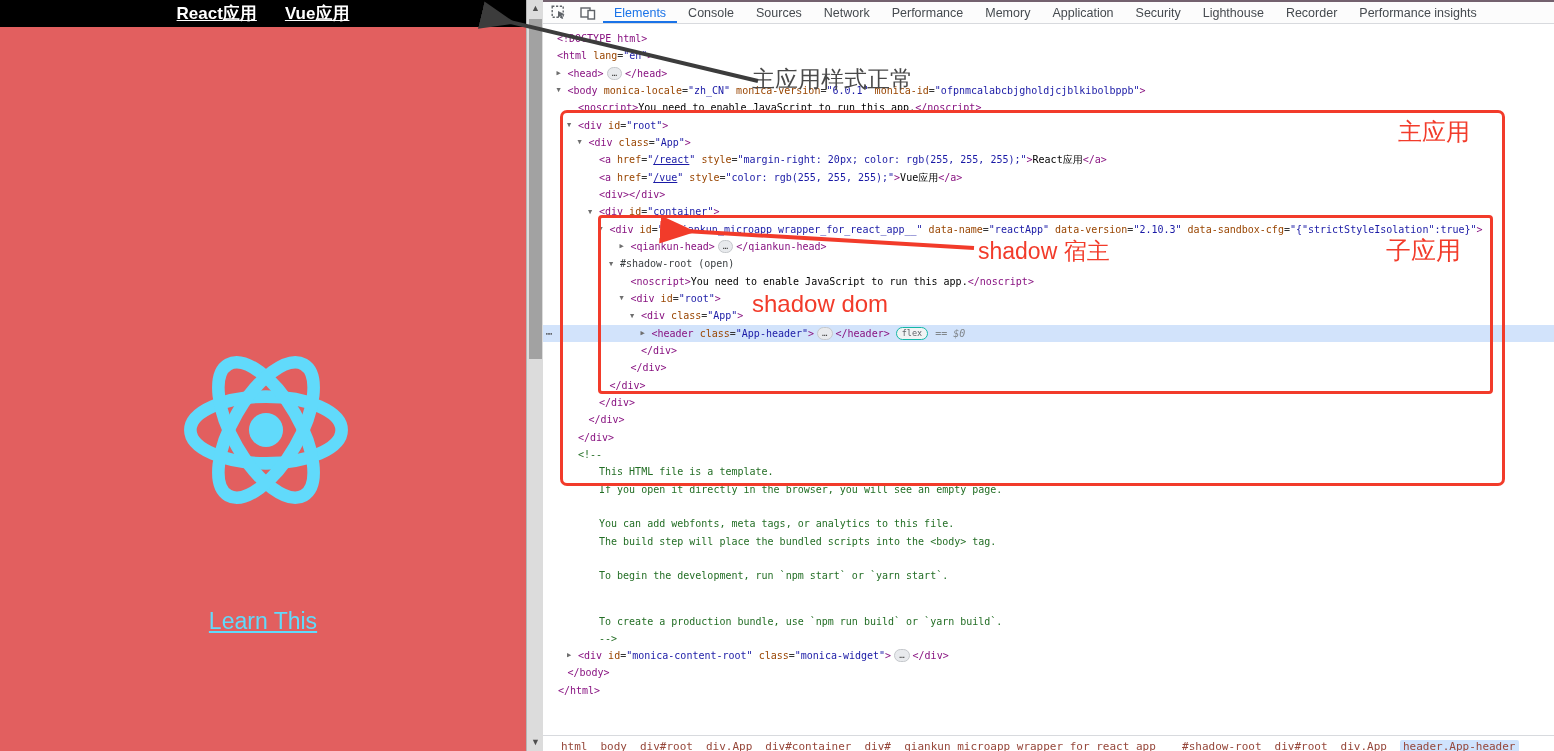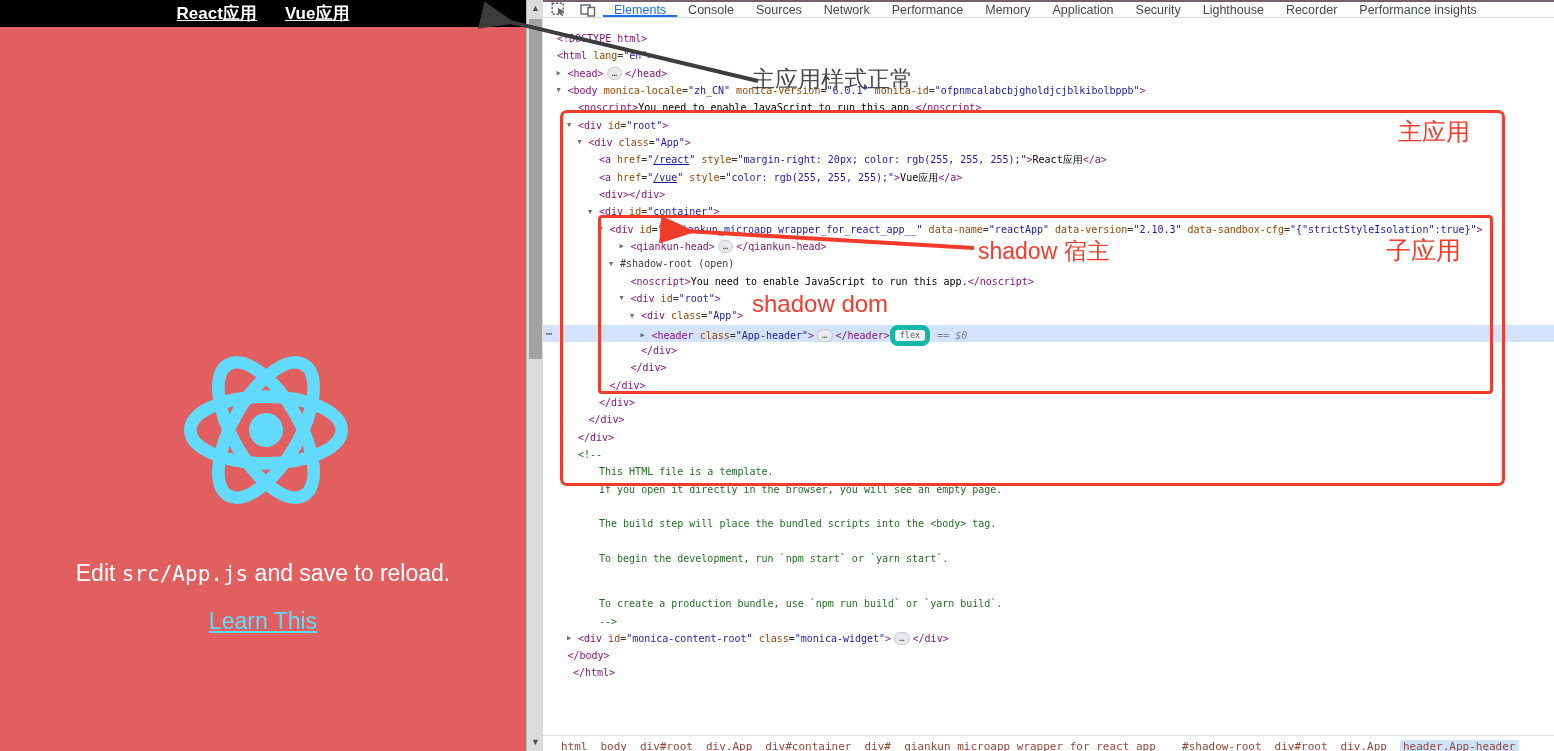--- a/index.html
+++ b/index.html
@@ -21,43 +21,43 @@
 
   
   #page-scrollbar { position:absolute; left:526px; top:0; width:17px; height:751px; background:#dcdcdc; border-left:1px solid #b6b6b6; }
   .sb-btn { position:absolute; left:0; width:17px; height:17px; color:#4f4f4f; font-size:9px; text-align:center; line-height:17px; }
   .sb-btn.up { top:0; } .sb-btn.down { bottom:0; }
   #sb-thumb { position:absolute; left:2px; top:19px; width:13px; height:340px; background:#a2a2a2; }
 
   
   #devtools { position:absolute; left:543px; top:0; width:1011px; height:751px; background:#fff; }
   #devtools-edge { position:absolute; left:0; top:0; width:100%; height:2px; background:#73616e; }
-  #tab-bar { position:absolute; left:0; top:2px; width:100%; height:16px; display:flex; align-items:stretch; background:#fcfcfc; border-bottom:1px solid #d8dade; }
+  #tab-bar { position:absolute; left:0; top:2px; width:100%; height:22px; display:flex; align-items:stretch; background:#fcfcfc; border-bottom:1px solid #d8dade; }
   .tb-icon { width:30px; display:flex; align-items:center; justify-content:center; cursor:pointer; }
   .tab { display:flex; align-items:center; padding:0 11px; font-size:12.5px; color:#454a4f; cursor:pointer; white-space:nowrap; }
   .tab.active { color:#1a73e8; box-shadow: inset 0 -2px 0 #1a73e8; }
 
   
   #dom-tree { position:absolute; left:0; top:30px; width:100%; font-family:"DejaVu Sans Mono", monospace; font-size:10px; }
   .row { position:relative; height:17.33px; line-height:17.33px; white-space:nowrap; }
   .row.selected { background:#d2e3fb; }
   .arrow { display:inline-block; width:11px; color:#6e6e6e; font-size:7px; vertical-align:middle; cursor:pointer; }
   .gutter-dots { position:absolute; left:3px; top:0; color:#5f6368; font-weight:bold; letter-spacing:-1px; cursor:pointer; }
   .t-tag { color:#881280; }
   .t-attr { color:#994500; }
   .t-eq { color:#333333; }
   .t-val { color:#1a1aa6; }
   .t-link { color:#1a1aa6; text-decoration:underline; cursor:pointer; }
   .t-text { color:#000; }
   .t-comment { color:#236e25; }
   .t-shadow { color:#3c4043; }
   .t-dots { display:inline-block; background:#e8eaed; border:1px solid #c5c8cc; border-radius:7px; color:#444;
             padding:0 4px; margin:0 3px; font-size:9px; line-height:11px; vertical-align:1px; cursor:pointer; }
-  .t-badge { display:inline-block; background:#f1f3f4; border:5px solid #14b8a6; border-radius:8px; color:#5f6368;
-             padding:0 5px; font-size:8.5px; line-height:11px; vertical-align:1px; cursor:pointer; }
+  .t-badge { display:inline-block; background:#f1f3f4; border:1px solid #14b8a6; border-radius:8px; color:#5f6368;
+             padding:0 5px; margin-left:6px; font-size:8.5px; line-height:11px; vertical-align:1px; cursor:pointer; }
   .t-dollar { color:#80868b; font-style:italic; margin-left:7px; }
 
   
   #crumb-bar { position:absolute; left:0; top:735px; width:100%; height:24px; background:#fff; border-top:1px solid #d8dade;
                display:flex; align-items:flex-start; gap:13px; padding:4px 0 0 18px;
                font-family:"DejaVu Sans Mono", monospace; font-size:11px; }
   .crumb { color:#96473a; white-space:nowrap; cursor:pointer; }
   .crumb.selected { background:#cfe3fd; padding:0 3px; border-radius:2px; }
 
   
@@ -84,21 +84,20 @@
 
   <svg id="react-logo" viewBox="-12 -12 24 24">
     <g stroke="#61dafb" stroke-width="1.7" fill="none">
       <ellipse rx="10.2" ry="4.5"></ellipse>
       <ellipse rx="10.2" ry="4.5" transform="rotate(60)"></ellipse>
       <ellipse rx="10.2" ry="4.5" transform="rotate(120)"></ellipse>
     </g>
     <circle r="2.3" fill="#61dafb"></circle>
   </svg>
 
-  <div id="edit-line"><span>Edit </span><span class="code">src/App.js</span><span> and save to reload.</span></div>
 
   <div id="learn-link"><a>Learn This</a></div>
 </div>
 
 <div id="page-scrollbar">
   <div class="sb-btn up">▲</div>
   <div id="sb-thumb"></div>
   <div class="sb-btn down">▼</div>
 </div>
 
@@ -154,28 +153,29 @@
       <div class="row" style="padding-left: 87px;"><span class="arrow"></span><span class="t-tag">&lt;/div&gt;</span></div>
       <div class="row" style="padding-left: 76.5px;"><span class="arrow"></span><span class="t-tag">&lt;/div&gt;</span></div>
       <div class="row" style="padding-left: 55.5px;"><span class="arrow"></span><span class="t-tag">&lt;/div&gt;</span></div>
       <div class="row" style="padding-left: 45px;"><span class="arrow"></span><span class="t-tag">&lt;/div&gt;</span></div>
       <div class="row" style="padding-left: 34.5px;"><span class="arrow"></span><span class="t-tag">&lt;/div&gt;</span></div>
       <div class="row" style="padding-left: 24px;"><span class="arrow"></span><span class="t-tag">&lt;/div&gt;</span></div>
       <div class="row" style="padding-left: 24px;"><span class="arrow"></span><span class="t-comment">&lt;!--</span></div>
       <div class="row" style="padding-left: 45px;"><span class="arrow"></span><span class="t-comment">This HTML file is a template.</span></div>
       <div class="row" style="padding-left: 45px;"><span class="arrow"></span><span class="t-comment">If you open it directly in the browser, you will see an empty page.</span></div>
       <div class="row" style="padding-left: 45px;"><span class="arrow"></span></div>
+      <div class="row" style="padding-left: 45px;"><span class="arrow"></span><span class="t-comment">You can add webfonts, meta tags, or analytics to this file.</span></div>
       <div class="row" style="padding-left: 45px;"><span class="arrow"></span><span class="t-comment">The build step will place the bundled scripts into the &lt;body&gt; tag.</span></div>
       <div class="row" style="padding-left: 45px;"><span class="arrow"></span></div>
       <div class="row" style="padding-left: 45px;"><span class="arrow"></span><span class="t-comment">To begin the development, run `npm start` or `yarn start`.</span></div>
       <div class="row" style="padding-left: 45px; margin-top: 28px;"><span class="arrow"></span><span class="t-comment">To create a production bundle, use `npm run build` or `yarn build`.</span></div>
       <div class="row" style="padding-left: 45px;"><span class="arrow"></span><span class="t-comment">--&gt;</span></div>
       <div class="row" style="padding-left: 24px;"><span class="arrow">▶</span><span class="t-tag">&lt;div</span><span class="t-attr"> id</span><span class="t-eq">=</span><span class="t-val">"monica-content-root"</span><span class="t-attr"> class</span><span class="t-eq">=</span><span class="t-val">"monica-widget"</span><span class="t-tag">&gt;</span><span class="t-dots">…</span><span class="t-tag">&lt;/div&gt;</span></div>
       <div class="row" style="padding-left: 13.5px;"><span class="arrow"></span><span class="t-tag">&lt;/body&gt;</span></div>
-      <div class="row" style="padding-left: 19px;"><span class="arrow"></span><span class="t-tag">&lt;/html&gt;</span></div>
+      <div class="row" style="padding-left: 4px;"><span class="arrow"></span><span class="t-tag">&lt;/html&gt;</span></div>
     </div>
 
   <div id="crumb-bar">
 
   <span class="crumb">html</span>
       <span class="crumb">body</span>
       <span class="crumb">div#root</span>
       <span class="crumb">div.App</span>
       <span class="crumb">div#container</span>
       <span class="crumb">div#__qiankun_microapp_wrapper_for_react_app__</span>

